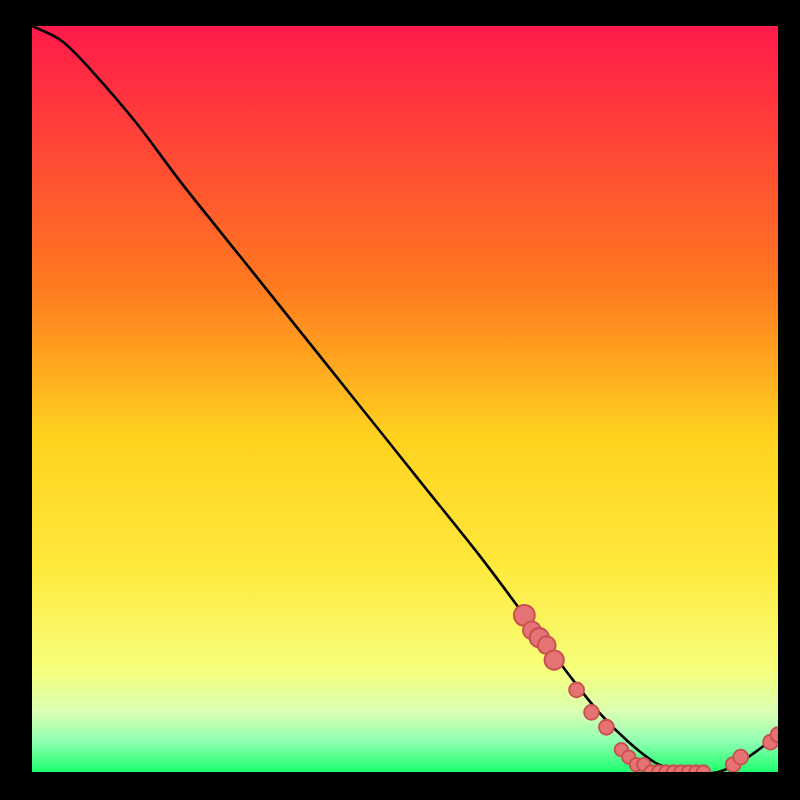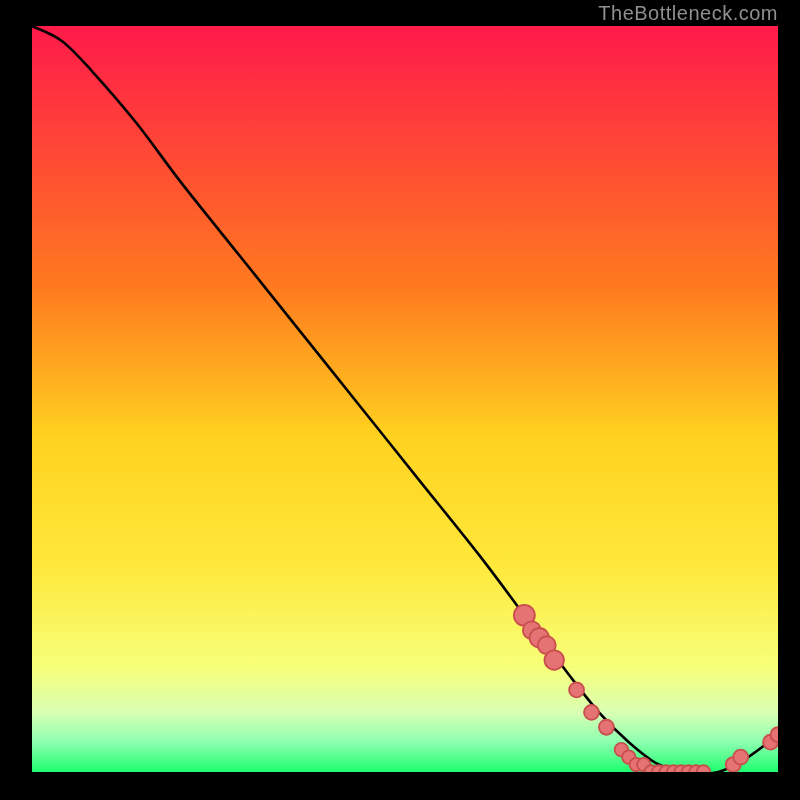--- a/index.html
+++ b/index.html
@@ -35,21 +35,20 @@
     font-size: 20px;
     color: #8f8f8f;
     letter-spacing: 0.5px;
   }
 </style>
 </head>
 <body>
 
 <div class="stage">
 
-  <div class="watermark">TheBottleneck.com</div>
 
   <div class="plot-area">
 
     <svg class="gradient" viewBox="0 0 100 100" preserveAspectRatio="none">
       <defs>
         <linearGradient id="bg" x1="0" y1="0" x2="0" y2="1">
             <stop offset="0%" stop-color="#ff1a4a"></stop>
             <stop offset="35%" stop-color="#ff7a1f"></stop>
             <stop offset="55%" stop-color="#ffd21f"></stop>
             <stop offset="72%" stop-color="#ffe83a"></stop>

